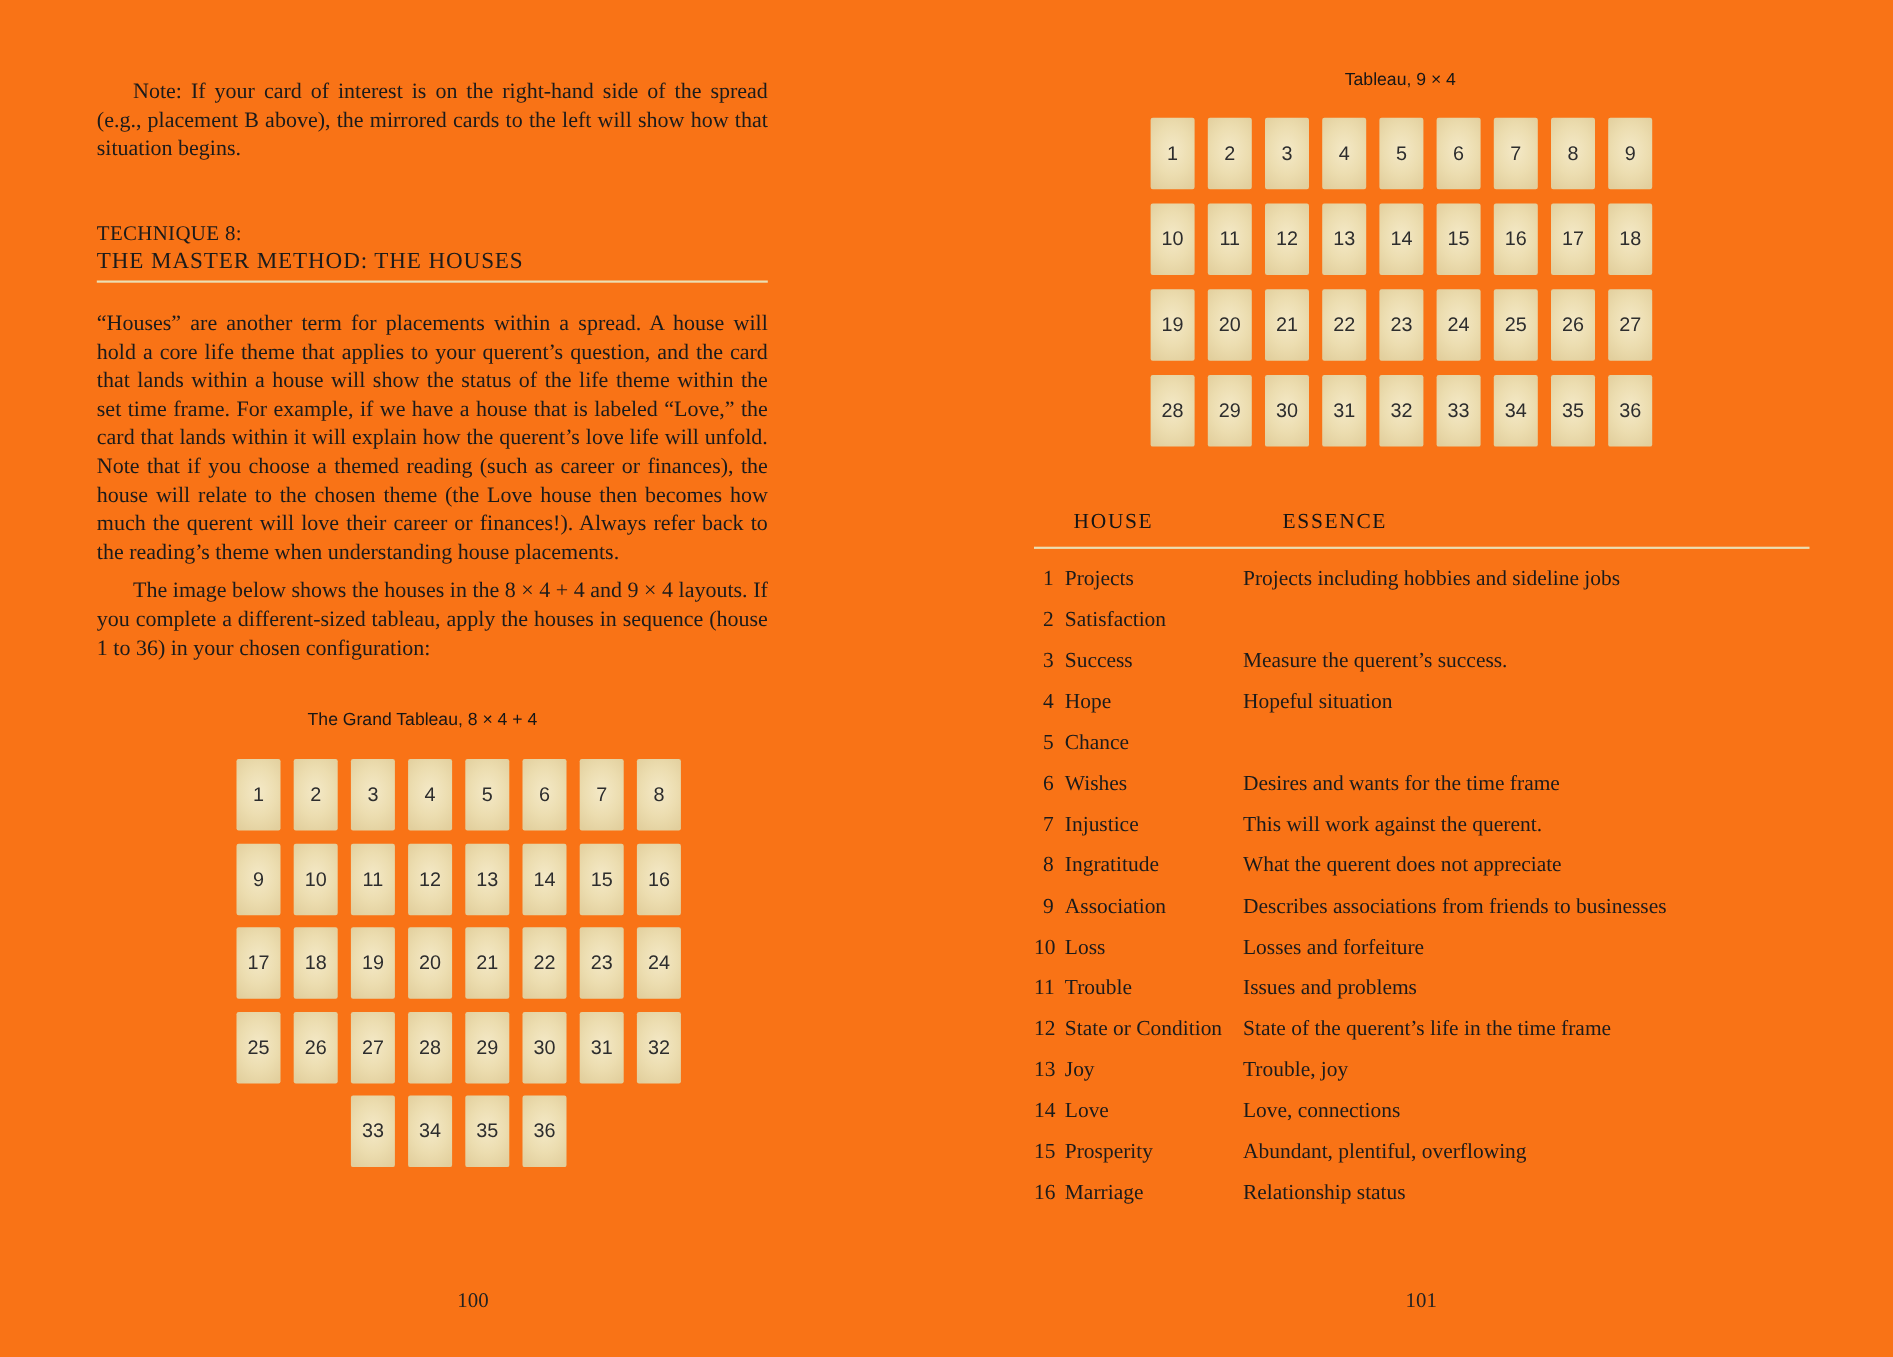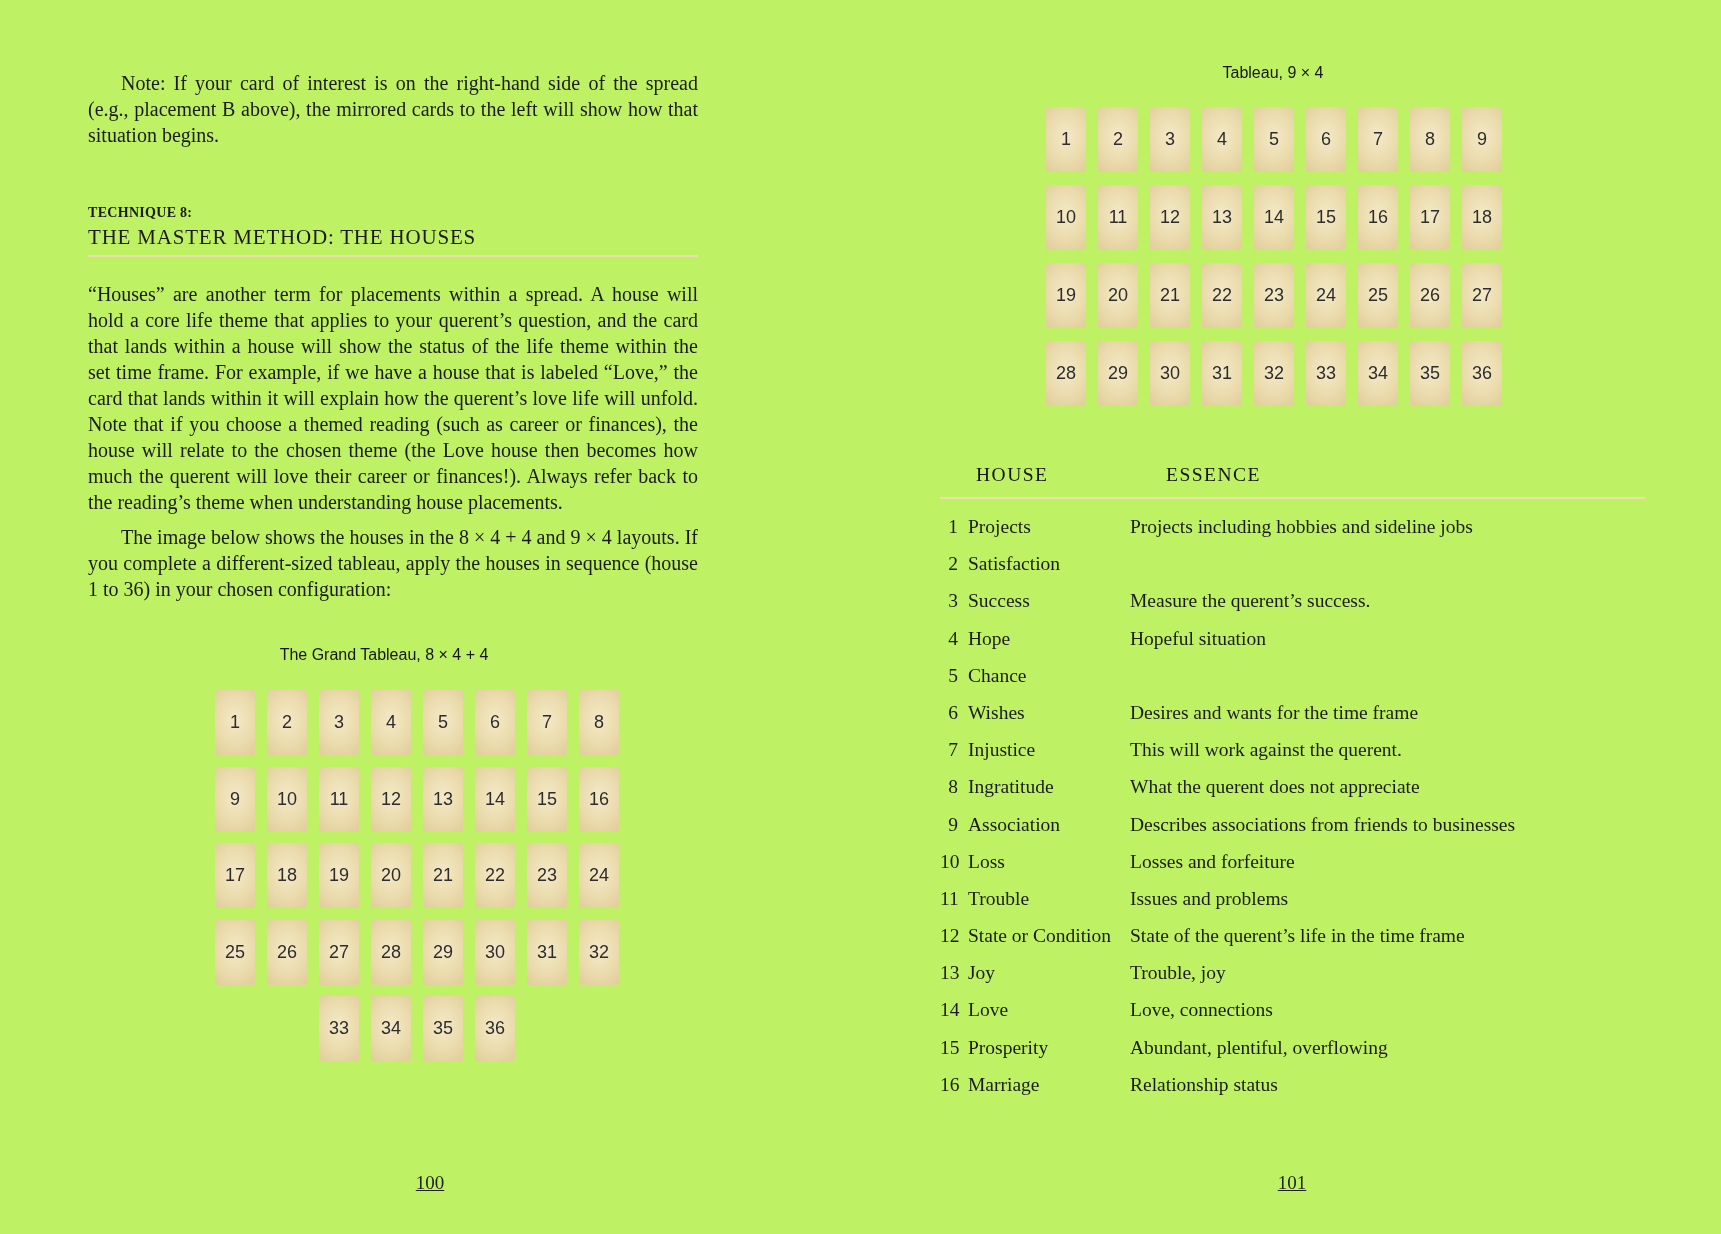--- a/index.html
+++ b/index.html
@@ -1,27 +1,27 @@
 <!DOCTYPE html>
 <html><head>
 <meta charset="utf-8">
 <style>
   html,body{margin:0;padding:0;background:#f4f4f4;}
   .canvas{
-    position:relative;width:1721px;height:1234px;background:#bef264;
+    position:relative;width:1721px;height:1234px;background:#f97316;
     overflow:hidden;font-family:"Liberation Serif", serif;color:#1b1b1b;
   }
   
   .abs{position:absolute;}
   .body-text{font-size:20px;line-height:26px;text-align:justify;color:#1b1b1b;}
   .indent{text-indent:33px;}
   .rule{height:2px;background:#ecdfb2;}
-  .pagenum{font-size:19px;color:#222;transform:translateX(-50%);text-decoration:underline;}
-  
-  .h1{font-size:14px;font-weight:bold;letter-spacing:0.3px;line-height:25px;}
+  .pagenum{font-size:19px;color:#222;transform:translateX(-50%);}
+  
+  .h1{font-size:19px;font-weight:normal;letter-spacing:0.3px;line-height:25px;}
   .h2{font-size:21px;font-weight:normal;letter-spacing:0.8px;line-height:25px;}
   
   .tab-title{
     font-family:"Liberation Sans", sans-serif;font-size:16px;color:#161616;
     transform:translateX(-50%);white-space:nowrap;
   }
   .cardgrid{display:grid;}
   .grid8{grid-template-columns:repeat(8,40px);column-gap:12px;row-gap:11.5px;}
   .grid9{grid-template-columns:repeat(9,40px);column-gap:12px;row-gap:13px;}
   .gridrow{display:flex;gap:12px;}

